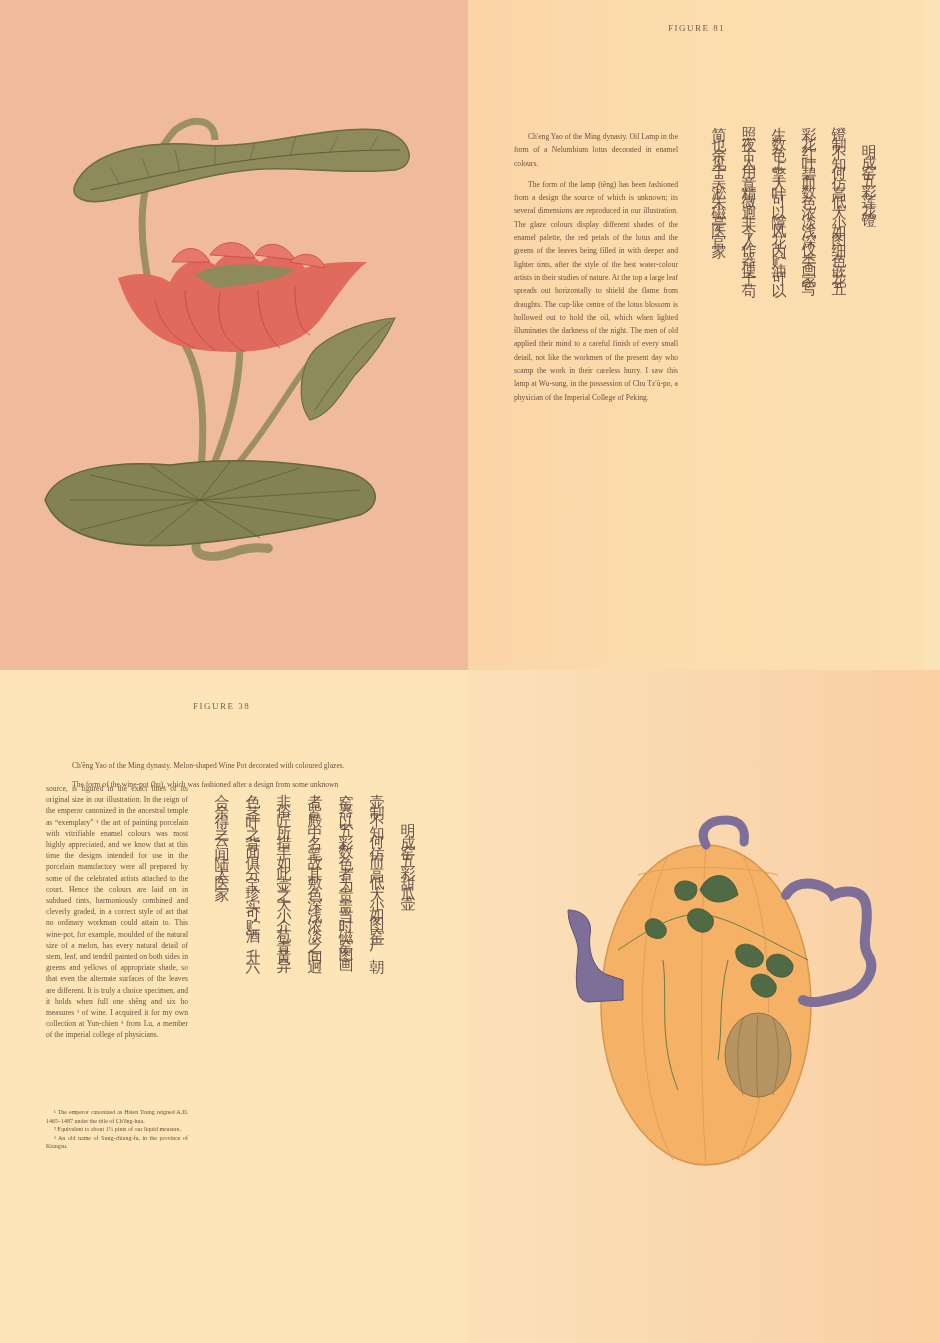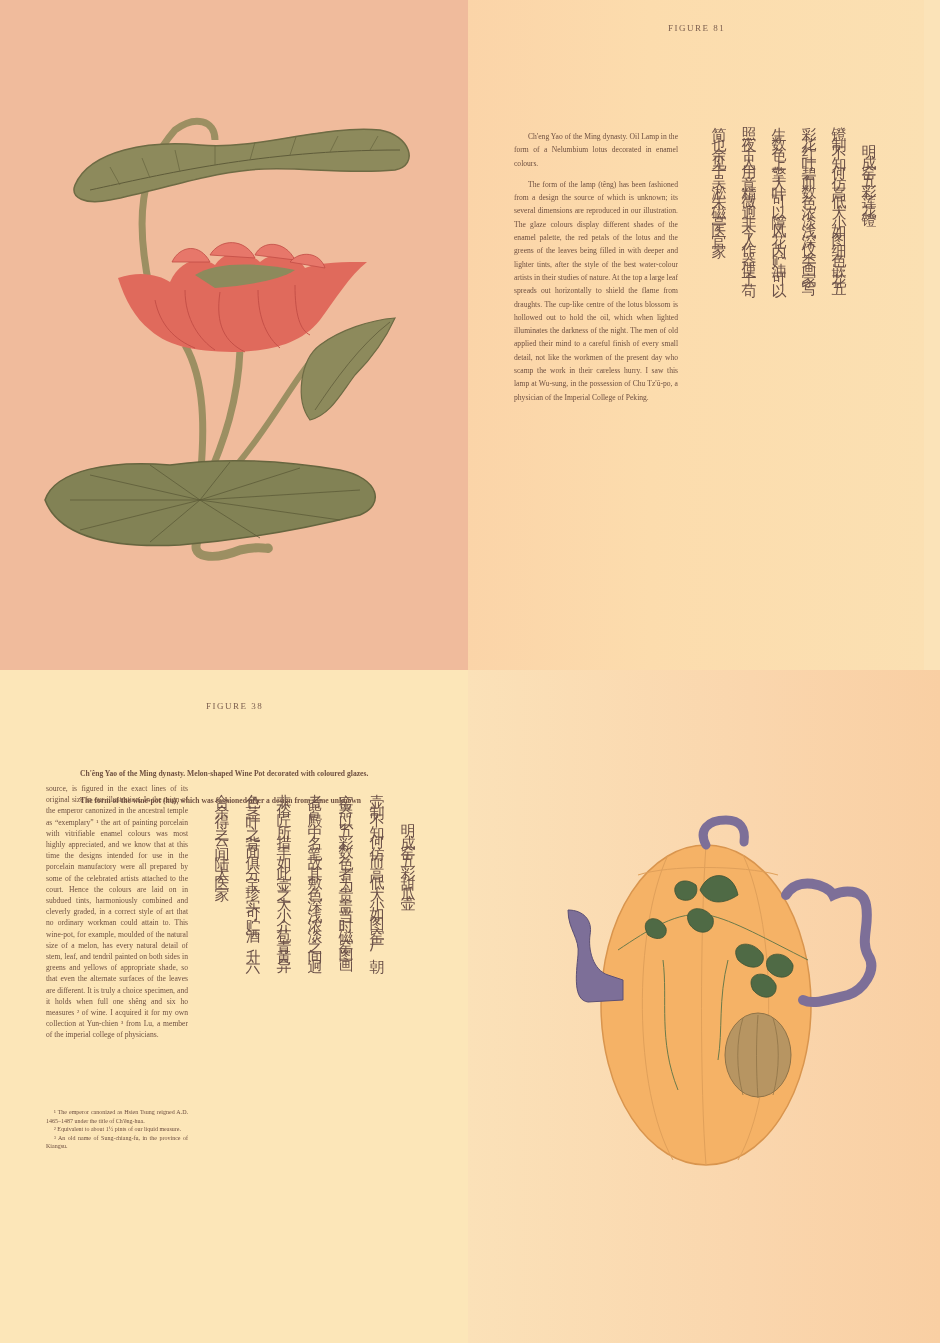--- a/index.html
+++ b/index.html
@@ -4,27 +4,27 @@
 <style>
   html, body { margin:0; padding:0; }
   body { width:940px; height:1343px; position:relative; overflow:hidden; background:#fbe3b8; font-family:"Liberation Serif", serif; color:#6a4a3a; }
   .page { position:absolute; overflow:hidden; }
   #p-tl { left:0; top:0; width:468px; height:670px; background:#f0bb9c; }
   #p-tr { left:468px; top:0; width:456px; height:670px; background:linear-gradient(90deg,#fbd4a8 0%,#fcdcad 40%,#fbe0b2 100%); }
   #p-bl { left:0; top:670px; width:468px; height:673px; background:#fce6b8; }
   #p-br { left:468px; top:670px; width:472px; height:673px; background:linear-gradient(90deg,#fbe1b8 0%,#fad6ad 60%,#f9cfa3 100%); }
   .fig-label { position:absolute; font-size:9px; letter-spacing:1.5px; color:#7d6050; }
   #fig81 { left:200px; top:23px; }
-  #fig38 { left:206px; top:31px; }
+  #fig38 { left:193px; top:31px; }
   .eng { position:absolute; font-size:7.6px; line-height:13.3px; color:#6e4f40; text-align:justify; }
   .eng p { margin:8px; text-indent:14px; }
   .eng p.first { text-indent:14px; }
   #tr-eng { left:38px; top:122px; width:180px; }
   #bl-caption { left:50px; top:82px; width:378px; font-size:7.6px; line-height:11px; }
-  #bl-caption p { margin:16px; text-indent:14px;font-weight:bold; }
+  #bl-caption p { margin:8px; text-indent:14px; }
   #bl-body { left:46px; top:113px; width:142px; font-size:7.6px; line-height:11.2px; text-align:justify; }
   #bl-notes { left:46px; top:438px; width:142px; font-size:6px; line-height:8.6px; text-align:justify; }
   #bl-notes p { margin:0; text-indent:8px; }
   .cjk { position:absolute; display:flex; flex-direction:row-reverse; gap:0; }
   .cjk .col { writing-mode:vertical-rl; font-family:"DejaVu Sans", sans-serif; color:#6a5048; font-size:15px; letter-spacing:9.4px; width:30px; line-height:30px; }
   #tr-cjk { right:40px; top:115px; }
   #tr-cjk .col { letter-spacing:9.7px; }
   #tr-cjk .col.c0 { margin-top:18px; }
   #bl-cjk { left:206px; top:112px; }
   #bl-cjk .col { width:31px; letter-spacing:10.3px; }

